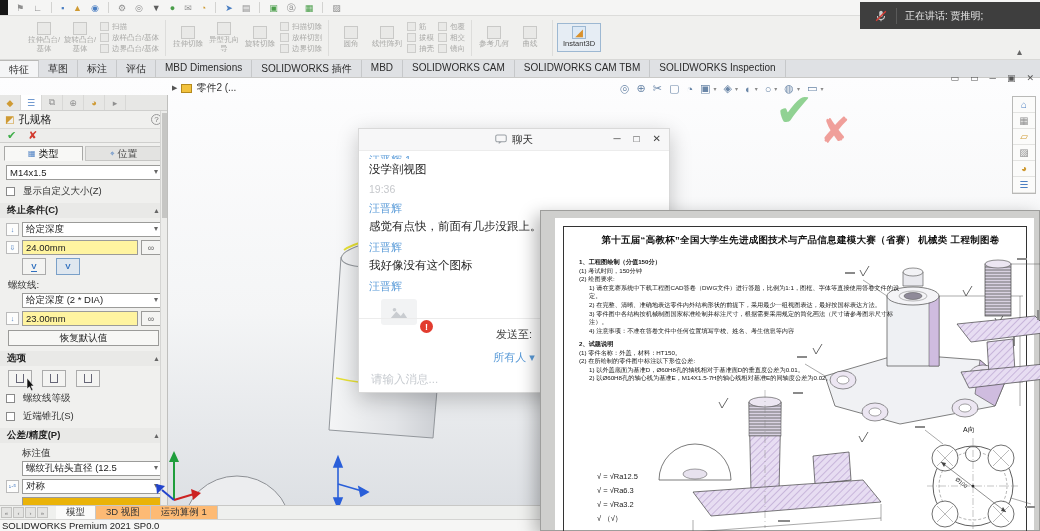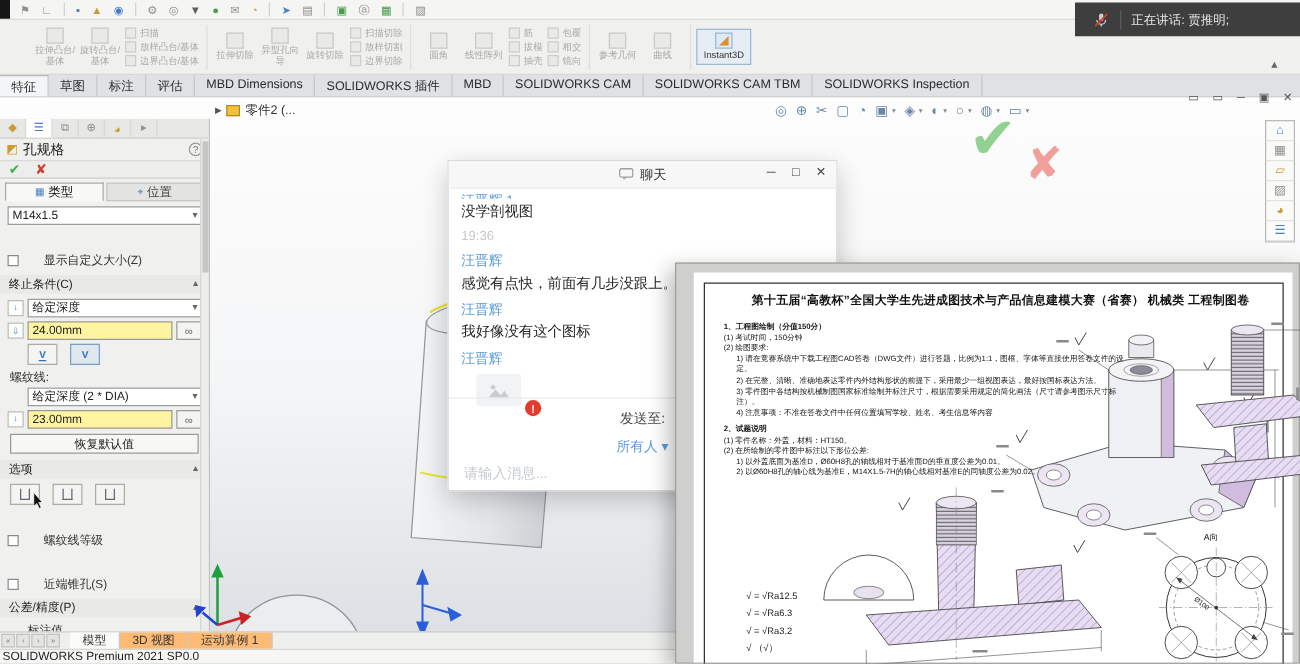--- a/index.html
+++ b/index.html
@@ -67,24 +67,24 @@
   .okm { color:#3fae49; font-weight:bold; } .cxm { color:#d23b2f; font-weight:bold; }
   .ptt { display:flex; gap:2px; padding:3px 4px 0; }
   .ptt .tt { flex:1; height:15px; display:flex; align-items:center; justify-content:center; gap:3px; font-size:10px;
              background:#e3e3e1; border:1px solid #c6c6c4; color:#444; }
   .ptt .tt.active { background:#f8f8f6; border-color:#a8a8a6; border-bottom-color:#f8f8f6; color:#111; }
   .tt .tico { font-size:8px; color:#4a7ec2; }
   .pbody { padding:4px 6px 0; }
   .dd { position:relative; height:15px; border:1px solid #9b9b99; background:#fff; display:flex; align-items:center;
         padding:0 12px 0 3px; font-size:9.5px; color:#222; white-space:nowrap; overflow:hidden; }
   .dd::after { content:"▾"; position:absolute; right:2px; top:1px; font-size:8px; color:#666; }
-  .chk { display:flex; align-items:center; gap:20px; margin:22px 0 4px; font-size:9.5px; color:#333; }
+  .chk { display:flex; align-items:center; gap:8px; margin:5px 0 4px; font-size:9.5px; color:#333; }
   .chk .box { width:9px; height:9px; background:#fff; border:1px solid #8a8a8a; flex:0 0 auto; }
   .sect { height:15px; background:#e9e9e7; margin:5px -6px 4px; padding:0 7px; display:flex; align-items:center;
-          justify-content:space-between; color:#222; font-size:9.5px; }
+          justify-content:space-between; color:#222; font-size:9.5px;font-weight:bold; }
   .sect .car { font-size:7px; color:#666; }
   .row { display:flex; align-items:center; gap:3px; margin:3px 0; }
   .mini { width:13px; height:13px; border:1px solid #bbb; background:#fdfdfc; font-size:7px; color:#4a7ec2;
           display:flex; align-items:center; justify-content:center; flex:0 0 auto; }
   .yfield { flex:1; height:15px; border:1px solid #9b9b99; background:#fff4a0; display:flex; align-items:center;
             padding:0 3px; font-size:9.5px; color:#222; }
   .wfield { flex:1; height:15px; border:1px solid #9b9b99; background:#eab308; display:flex; align-items:center;
             padding:16px 3px; font-size:9.5px; color:#222; }
   .linkbtn { width:20px; height:15px; border:1px solid #9b9b99; background:#f4f4f2; display:flex; align-items:center;
              justify-content:center; font-size:9px; color:#666; flex:0 0 auto; }

